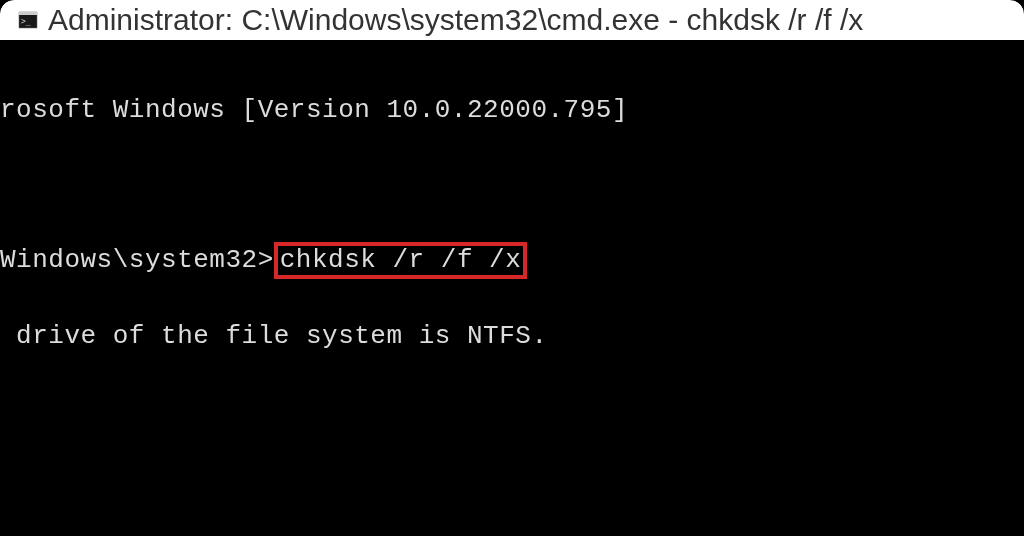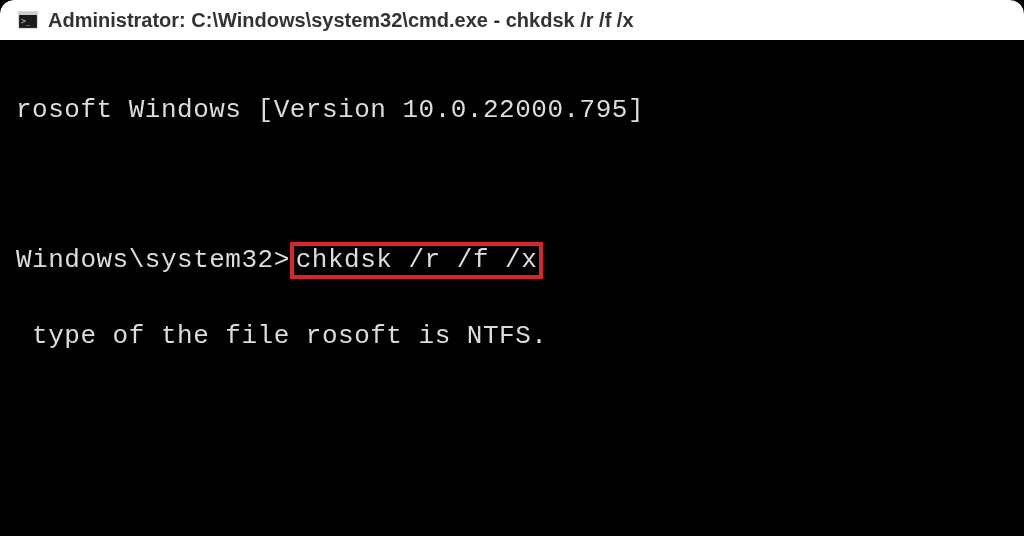--- a/index.html
+++ b/index.html
@@ -32,37 +32,37 @@
       align-items: center;
       justify-content: center;
     }
     .title-icon svg {
       width: 20px;
       height: 20px;
     }
     .titlebar-text {
       color: #333;
       font-family: 'Segoe UI', Tahoma, sans-serif;
-      font-size: 20px;
-      font-weight: 700;
+      font-size: 30px;
+      font-weight: 400;
     }
     .terminal {
       background: #000;
       color: #dcdcdc;
       padding: 14px 0 0 0;
       font-size: 26px;
       line-height: 1.45;
       font-weight: 500;
       letter-spacing: 0.5px;
       white-space: pre;
       font-family: 'Consolas', 'Courier New', monospace;
     }
     .line {
       display: block;
-      padding-left: 16px;
+      padding-left: 0;
       font-family: Liberation Mono, monospace;
     }
     .highlight-box {
       border: 4px solid #d62828;
       padding: 0 2px;
       display: inline-block;
       line-height: 1.1;
     }
   </style>
 </head>
@@ -76,18 +76,18 @@
       <text x="3" y="14" font-size="8" fill="#ccc" font-family="monospace">&gt;_</text>
     </svg>
   </span>
   <span class="titlebar-text">Administrator: C:\Windows\system32\cmd.exe - chkdsk  /r /f /x</span>
 </div>
 
 <div class="terminal">
 <span class="line">rosoft Windows [Version 10.0.22000.795]</span>
 <span class="line"> </span>
 <span class="line"><span>Windows\system32&gt;</span><span class="highlight-box">chkdsk /r /f /x</span></span>
-<span class="line"> type of the file rosoft is NTFS.</span>
+<span class="line"> drive of the file system is NTFS.</span>
 
 
 
 
 </div>
 
 </body></html>

